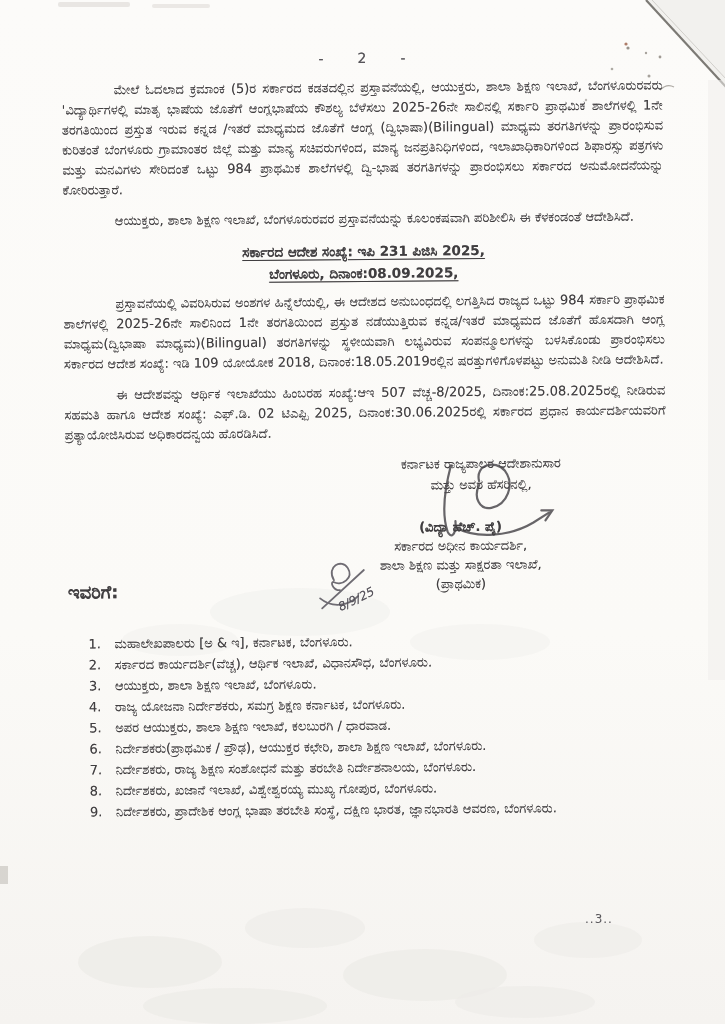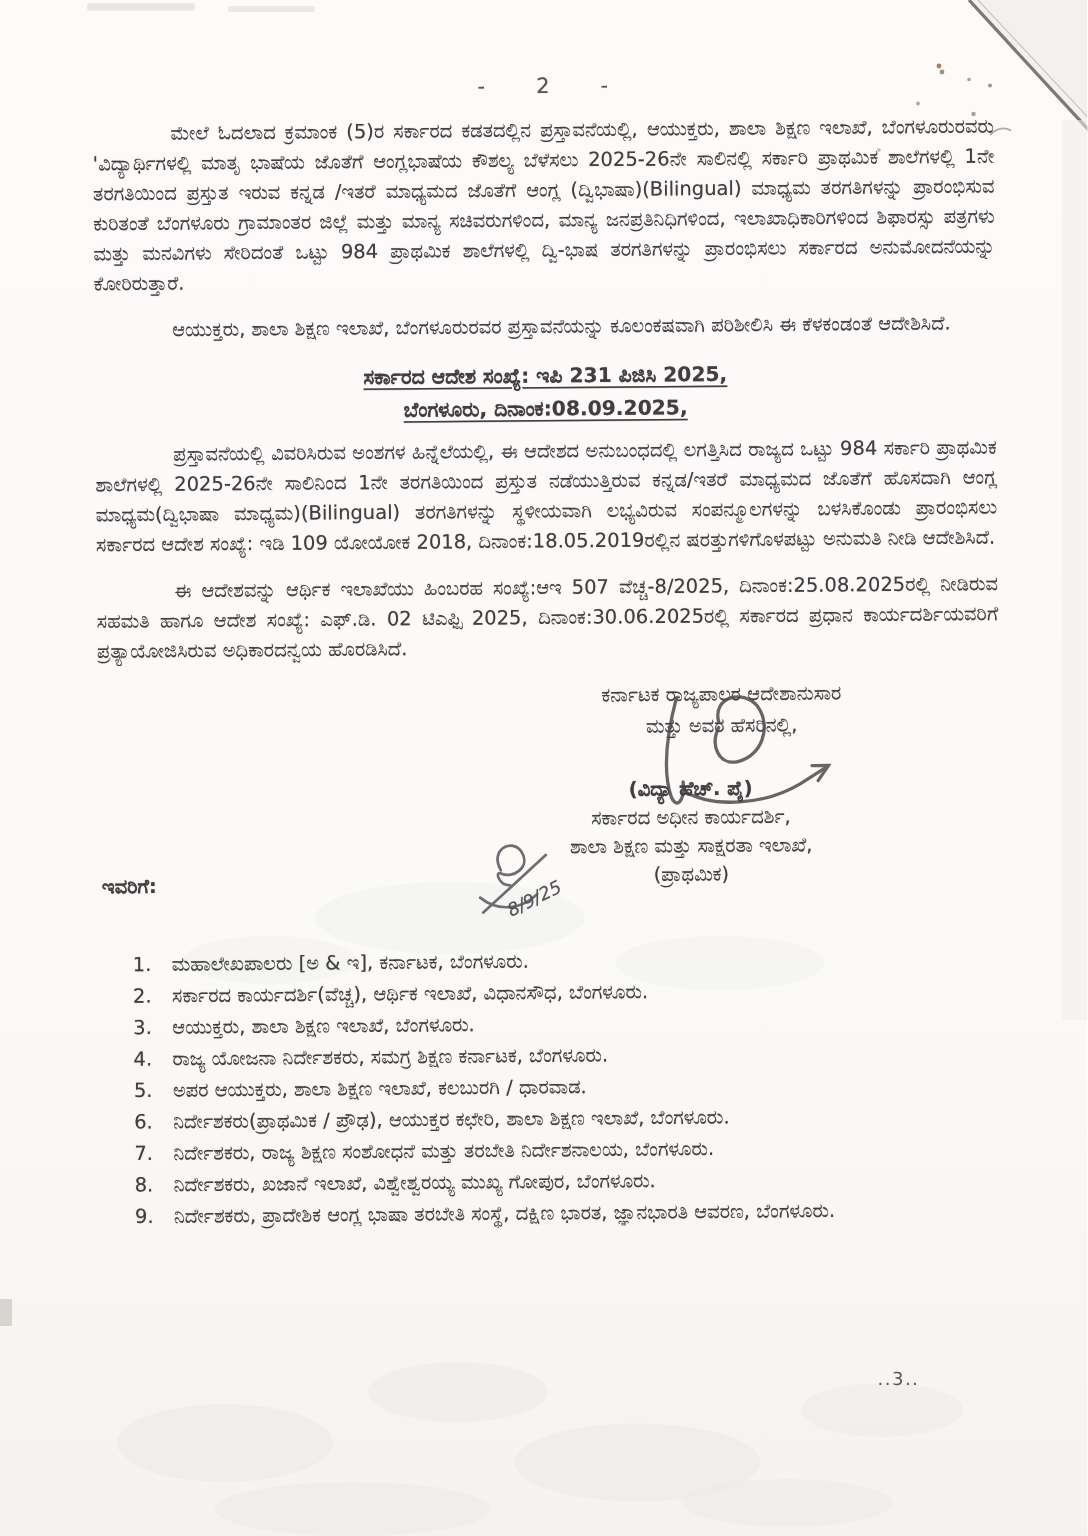--- a/index.html
+++ b/index.html
@@ -19,21 +19,21 @@
     text-shadow:0 0 .6px rgba(64,62,64,.5);
   }
   .page-num{display:flex;justify-content:center;gap:34px;color:#57555a;font-size:14px;margin-bottom:10px;}
   .para{margin:0 0 11px 0;text-align:justify;text-indent:52px;}
   .order-heading{margin:6px 0 8px 0;text-align:center;font-weight:bold;font-size:13.5px;line-height:22px;}
   .order-heading .u{text-decoration:underline;text-underline-offset:3px;}
   .sig-area{position:relative;height:152px;margin-top:2px;}
   .authority{position:absolute;right:20px;top:0;width:330px;text-align:center;line-height:21px;}
   .signatory{position:absolute;right:36px;top:64px;width:340px;text-align:center;line-height:19px;}
   .signatory .name{font-weight:bold;}
-  .dist-label{position:absolute;left:2px;top:126px;font-weight:bold;font-size:13px;}
+  .dist-label{position:absolute;left:2px;top:126px;font-weight:bold;font-size:18px;}
   .sig-svg{position:absolute;left:356px;top:8px;}
   .scribble-svg{position:absolute;left:250px;top:102px;}
   .distribution{margin-top:26px;padding-left:22px;}
   .li{display:flex;margin-bottom:1px;}
   .li .num{width:26px;flex:none;}
   .li .txt{flex:1;}
   .next-page{position:absolute;left:585px;top:912px;z-index:1;color:#5a585c;font-size:12px;letter-spacing:1px;}
 </style>
 </head>
 <body>

